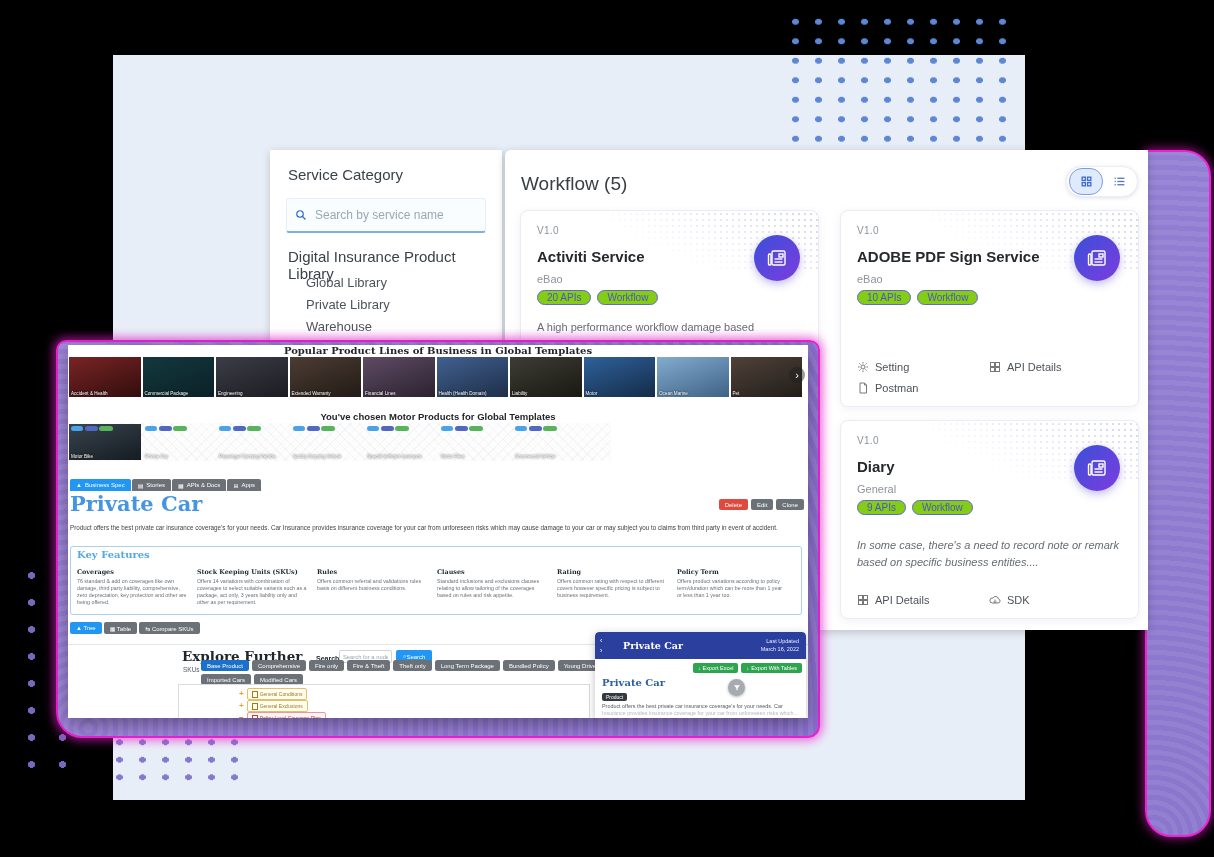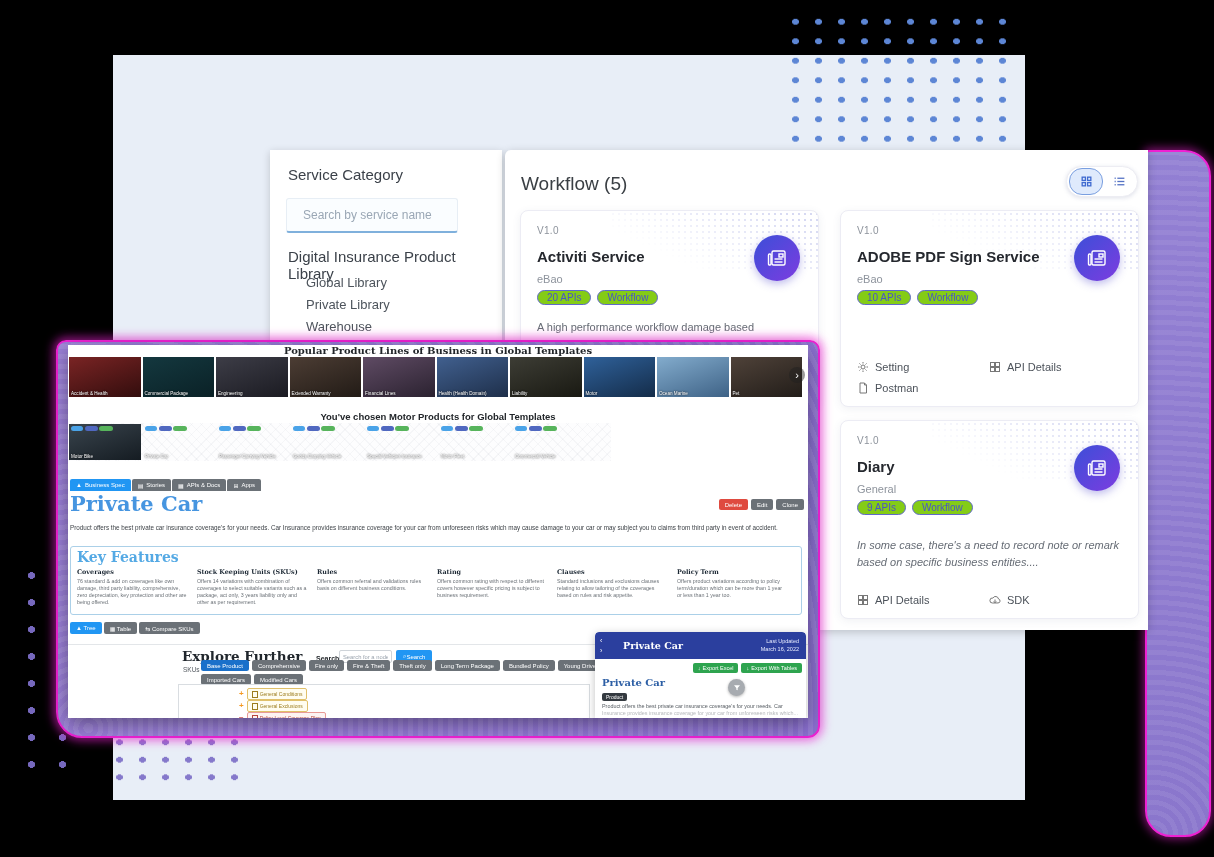--- a/index.html
+++ b/index.html
@@ -22,21 +22,21 @@
     border:2px solid #ee21d3;box-shadow:0 0 10px 2px rgba(238,33,211,.55);}
   .overlay-glow{left:56px;top:340px;width:760px;height:394px;border-radius:10px 10px 12px 26px;
     background:repeating-radial-gradient(circle at 4% 98%,rgba(255,255,255,.09) 0 5px,rgba(255,255,255,0) 5px 10px),
                linear-gradient(100deg,#9a7fd6,#8a6fcf);
     border:2px solid #ee21d3;box-shadow:0 0 10px 3px rgba(238,33,211,.6);}
 
   
   .panel-services{left:270px;top:150px;width:232px;height:480px;background:#fff;
     box-shadow:0 2px 8px rgba(0,0,0,.18);}
   .svc-title{left:18px;top:16px;font-size:15px;color:#3b4149;}
-  .svc-search{left:16px;top:48px;width:172px;height:32px;background:#fafdff;
+  .svc-search{left:16px;top:48px;width:200px;height:32px;background:#fafdff;
     border:1px solid #e7eef5;border-bottom:2px solid #7fb0dc;border-radius:3px;
     display:flex;align-items:center;padding:16px 8px;box-sizing:border-box;gap:6px;}
   .svc-search input{border:0;outline:0;background:transparent;font-size:12px;width:160px;
     font-family:"Liberation Sans",sans-serif;color:#44505c;}
   .svc-search input::placeholder{color:#9aa7b5;}
   .svc-lib{left:18px;top:98px;font-size:15px;color:#3b4149;}
   .svc-item{left:36px;font-size:13px;color:#4d545c;cursor:pointer;}
 
   
   .panel-workflow{left:505px;top:150px;width:643px;height:480px;background:#fff;
@@ -90,21 +90,21 @@
   .tab.active{background:#2196f3;}
   .tab .ti{font-size:6px;}
   .pc-title{left:2px;top:146px;font-size:21px;font-weight:700;color:#4695e0;}
   .pc-btns{right:4px;top:154px;display:flex;gap:3px;}
   .sbtn{font-size:6px;color:#fff;padding:2.5px 6px;border-radius:2px;cursor:pointer;}
   .sbtn.red{background:#df4a3f;}
   .sbtn.gray{background:#6b7177;}
   .sbtn.blue{background:#2196f3;}
   .pc-desc{left:2px;top:179px;width:734px;font-size:6.3px;color:#3a3f44;line-height:1.4;}
   .kf-box{left:2px;top:201px;width:732px;height:69px;border:1px solid #abd0e8;border-radius:3px;background:#fff;box-sizing:border-box;}
-  .kf-title{left:6px;top:2px;font-size:14px;font-weight:700;color:#54a9e4;}
+  .kf-title{left:6px;top:2px;font-size:10px;font-weight:700;color:#54a9e4;}
   .kf-cols{left:6px;top:21px;display:flex;gap:9px;}
   .kf-col{width:111px;}
   .kf-col h4{margin:0;font-size:6.4px;color:#1b2733;font-family:"DejaVu Serif",serif;}
   .kf-col p{margin:2px 0 0;font-size:5.3px;color:#6b7177;line-height:1.35;}
   .vbtns{left:2px;top:277px;display:flex;gap:2px;}
   .divider{left:0;top:299px;width:740px;border-top:1px solid #e3e6e9;}
   .ef-title{left:114px;top:303px;font-size:13.5px;font-weight:700;color:#20262c;}
   .search-lbl{left:248px;top:310px;font-size:7px;font-weight:700;color:#22262a;}
   .search-input{left:271px;top:305px;width:53px;height:13px;border:1px solid #cfd4d9;border-radius:2px;
     font-size:5.8px;padding:0 3px;box-sizing:border-box;outline:0;font-family:"Liberation Sans",sans-serif;color:#444;}
@@ -435,26 +435,26 @@
           </div>
         <div class="kf-col">
             <h4>Stock Keeping Units (SKUs)</h4>
             <p>Offers 14 variations with combination of coverages to select suitable variants such as a package, act only, 3 years liability only and other as per requirement.</p>
           </div>
         <div class="kf-col">
             <h4>Rules</h4>
             <p>Offers common referral and validations rules basis on different business conditions.</p>
           </div>
         <div class="kf-col">
+            <h4>Clauses</h4>
+            <p>Standard inclusions and exclusions clauses relating to allow tailoring of the coverages based on rules and risk appetite.</p>
+          </div>
+        <div class="kf-col">
             <h4>Rating</h4>
             <p>Offers common rating with respect to different covers however specific pricing is subject to business requirement.</p>
-          </div>
-        <div class="kf-col">
-            <h4>Clauses</h4>
-            <p>Standard inclusions and exclusions clauses relating to allow tailoring of the coverages based on rules and risk appetite.</p>
           </div>
         <div class="kf-col">
             <h4>Policy Term</h4>
             <p>Offers product variations according to policy term/duration which can be more than 1 year or less than 1 year too.</p>
           </div>
       </div>
     </div>
 
     <div class="abs vbtns">
       <span class="sbtn blue"><span>▲ </span><span>Tree</span></span>

